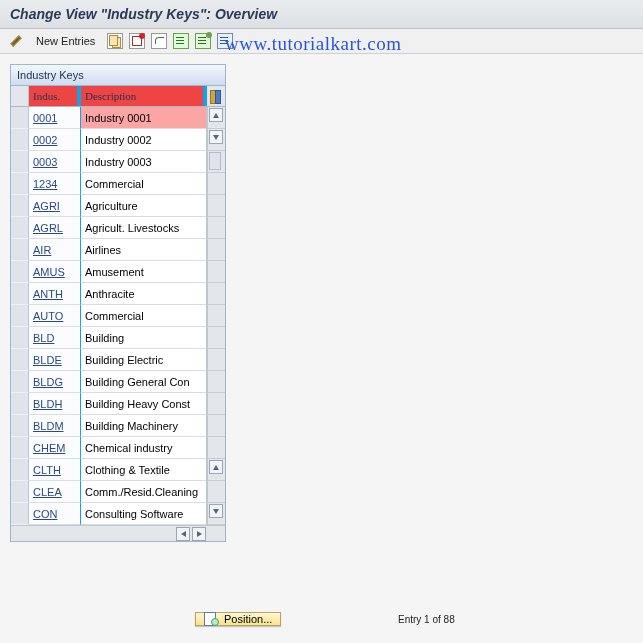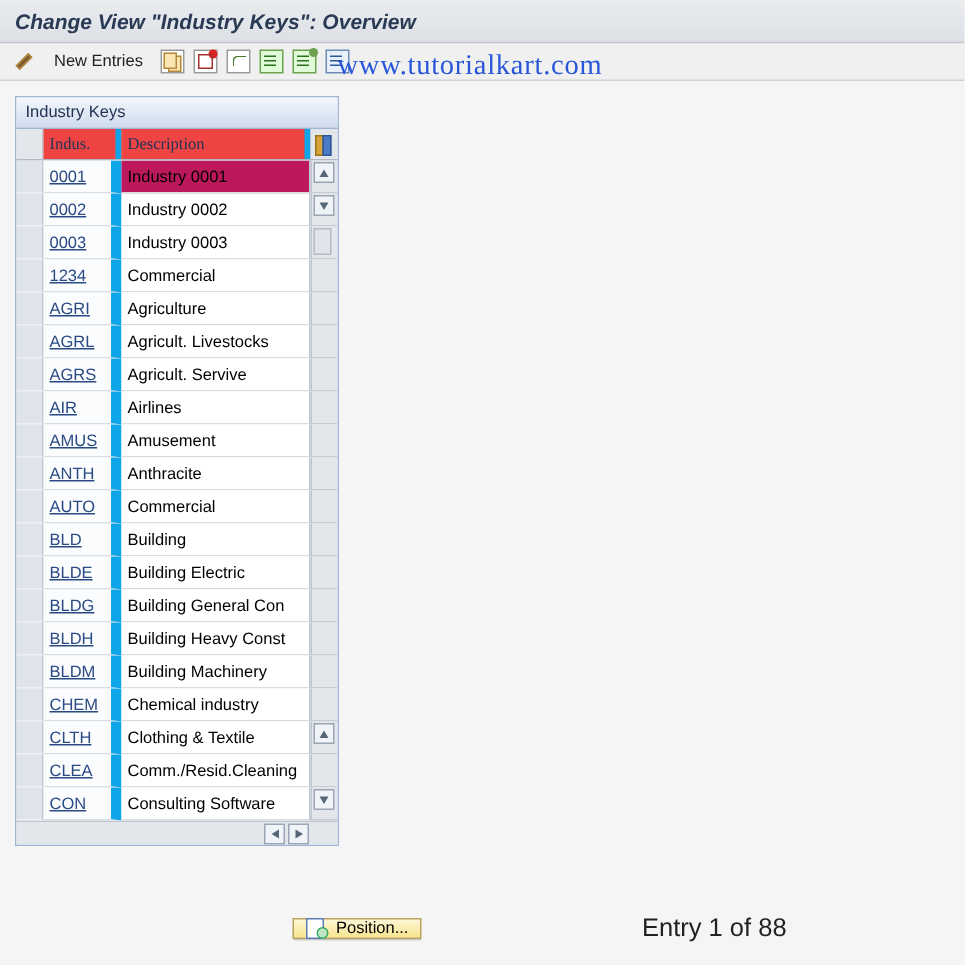--- a/index.html
+++ b/index.html
@@ -33,37 +33,37 @@
     .grid-head .cell-h{background:#ef4444;border-right:4px solid #0ea5e9;padding:3px 4px;color:#223355;height:20px;display:flex;align-items:center;font-family:Liberation Serif, serif;}
     .col-indus{width:52px;}
     .col-desc{flex:1;}
     .col-sb{width:18px;background:#e3e7ec;display:flex;align-items:center;justify-content:center;}
     .settings-icon{display:inline-block;width:12px;height:12px;position:relative;}
     .settings-icon::before{content:'';position:absolute;top:0;left:0;width:4px;height:12px;background:#d5a33a;border:1px solid #9a7418;}
     .settings-icon::after{content:'';position:absolute;top:0;left:5px;width:4px;height:12px;background:#4b7bc6;border:1px solid #2e5793;}
     .grid-body{max-height:448px;overflow:hidden;position:relative;}
     .row{display:flex;height:22px;align-items:center;}
     .row .cell-sel{width:18px;height:22px;background:#dfe4ea;border-right:1px solid #c0c6cf;border-bottom:1px solid #eef0f3;cursor:pointer;}
-    .row .cell-i{width:52px;height:22px;border-right:7px solid #0ea5e9;border-bottom:1px solid #d9dde3;padding:0 4px;display:flex;align-items:center;color:#2a4a85;text-decoration:underline;cursor:pointer;background:#fbfcfd;}
+    .row .cell-i{width:52px;height:22px;border-right:1px solid #0ea5e9;border-bottom:1px solid #d9dde3;padding:0 4px;display:flex;align-items:center;color:#2a4a85;text-decoration:underline;cursor:pointer;background:#fbfcfd;}
     .row .cell-d{flex:1;height:22px;border-right:1px solid #c0c6cf;border-bottom:1px solid #d9dde3;padding:0 4px;display:flex;align-items:center;background:#fff;}
     .row .cell-sb{width:18px;height:22px;background:#e3e7ec;border-bottom:1px solid #c7ccd3;}
-    .row.highlight .cell-d{background:#be185d;color:#000;}
+    .row.highlight .cell-d{background:#fca5a5;color:#000;}
     .sb-btn{width:14px;height:14px;background:#f0f3f7;border:1px solid #9aa6b5;display:flex;align-items:center;justify-content:center;cursor:pointer;margin:1px;}
     .sb-track{background:#f4f6f9;border-left:1px solid #c0c6cf;}
     .arrow-up::after{content:'';border-left:3px solid transparent;border-right:3px solid transparent;border-bottom:5px solid #567;}
     .arrow-down::after{content:'';border-left:3px solid transparent;border-right:3px solid transparent;border-top:5px solid #567;}
     .arrow-left::after{content:'';border-top:3px solid transparent;border-bottom:3px solid transparent;border-right:5px solid #567;}
     .arrow-right::after{content:'';border-top:3px solid transparent;border-bottom:3px solid transparent;border-left:5px solid #567;}
     .hscroll{display:flex;justify-content:flex-end;background:#e3e7ec;border-top:1px solid #c0c6cf;height:16px;align-items:center;padding-right:18px;}
     .footer{position:absolute;bottom:24px;left:0;right:0;display:flex;align-items:center;}
     .position-btn{position:absolute;left:195px;display:flex;align-items:center;background:linear-gradient(#fdf6d6,#f6e48e);border:1px solid #b9a45a;height:14px;padding:0 8px;cursor:pointer;box-shadow:0 1px 1px rgba(0,0,0,0.2);}
     .position-btn .ico{width:14px;height:14px;margin-right:6px;position:relative;}
     .position-btn .ico::before{content:'';position:absolute;top:0;left:0;width:10px;height:12px;background:#fff;border:1px solid #5a7cb0;}
     .position-btn .ico::after{content:'';position:absolute;top:6px;left:7px;width:6px;height:6px;border-radius:50%;border:1px solid #3a6;background:#bfe6c5;}
-    .entry-count{position:absolute;left:398px;font-size:17px;color:#222;margin-left:30px;}
+    .entry-count{position:absolute;left:398px;font-size:10px;color:#222;}
   </style>
 </head>
 <body>
 
 <div class="title-bar">
   <h1>Change View "Industry Keys": Overview</h1>
 </div>
 
 <div class="toolbar">
   <span class="btn-pencil"></span>
@@ -126,26 +126,20 @@
           <div class="cell-sb sb-track"></div>
         </div>
         <div class="row">
           <div class="cell-sel"></div>
           <div class="cell-i">AGRL</div>
           <div class="cell-d">Agricult. Livestocks</div>
           <div class="cell-sb sb-track"></div>
         </div>
         <div class="row">
           <div class="cell-sel"></div>
-          <div class="cell-i">AGRS</div>
-          <div class="cell-d">Agricult. Servive</div>
-          <div class="cell-sb sb-track"></div>
-        </div>
-        <div class="row">
-          <div class="cell-sel"></div>
           <div class="cell-i">AIR</div>
           <div class="cell-d">Airlines</div>
           <div class="cell-sb sb-track"></div>
         </div>
         <div class="row">
           <div class="cell-sel"></div>
           <div class="cell-i">AMUS</div>
           <div class="cell-d">Amusement</div>
           <div class="cell-sb sb-track"></div>
         </div>

